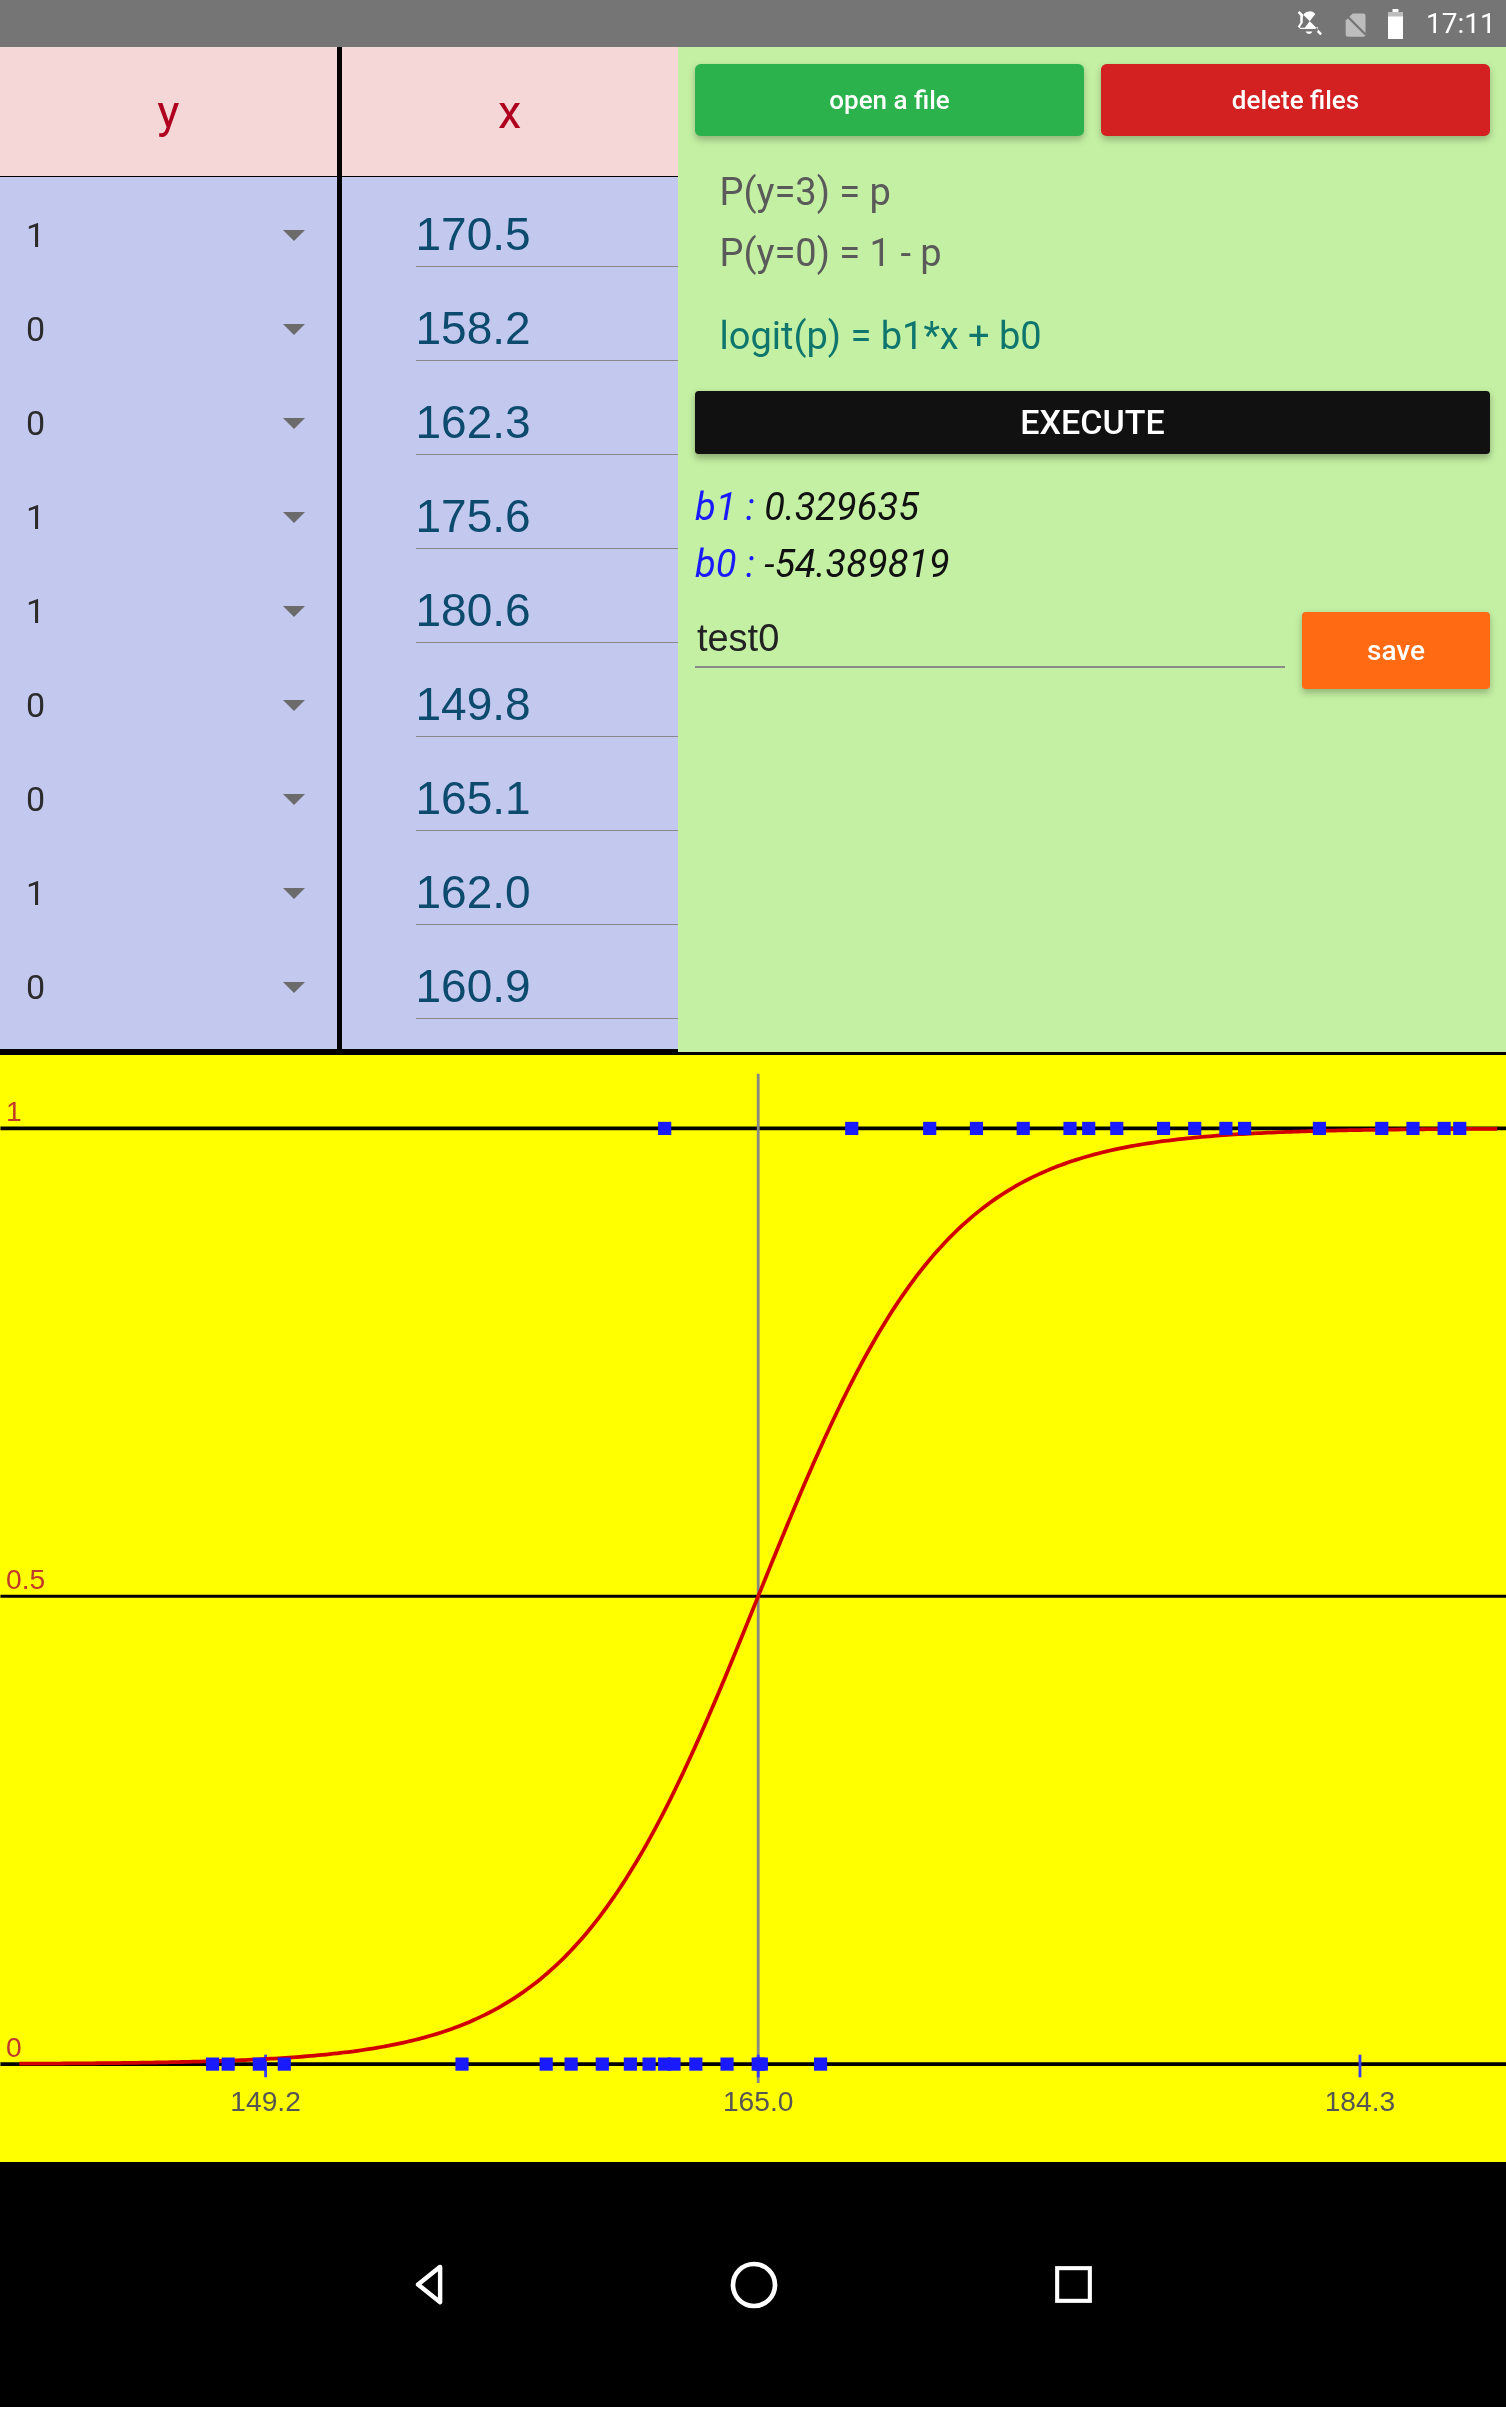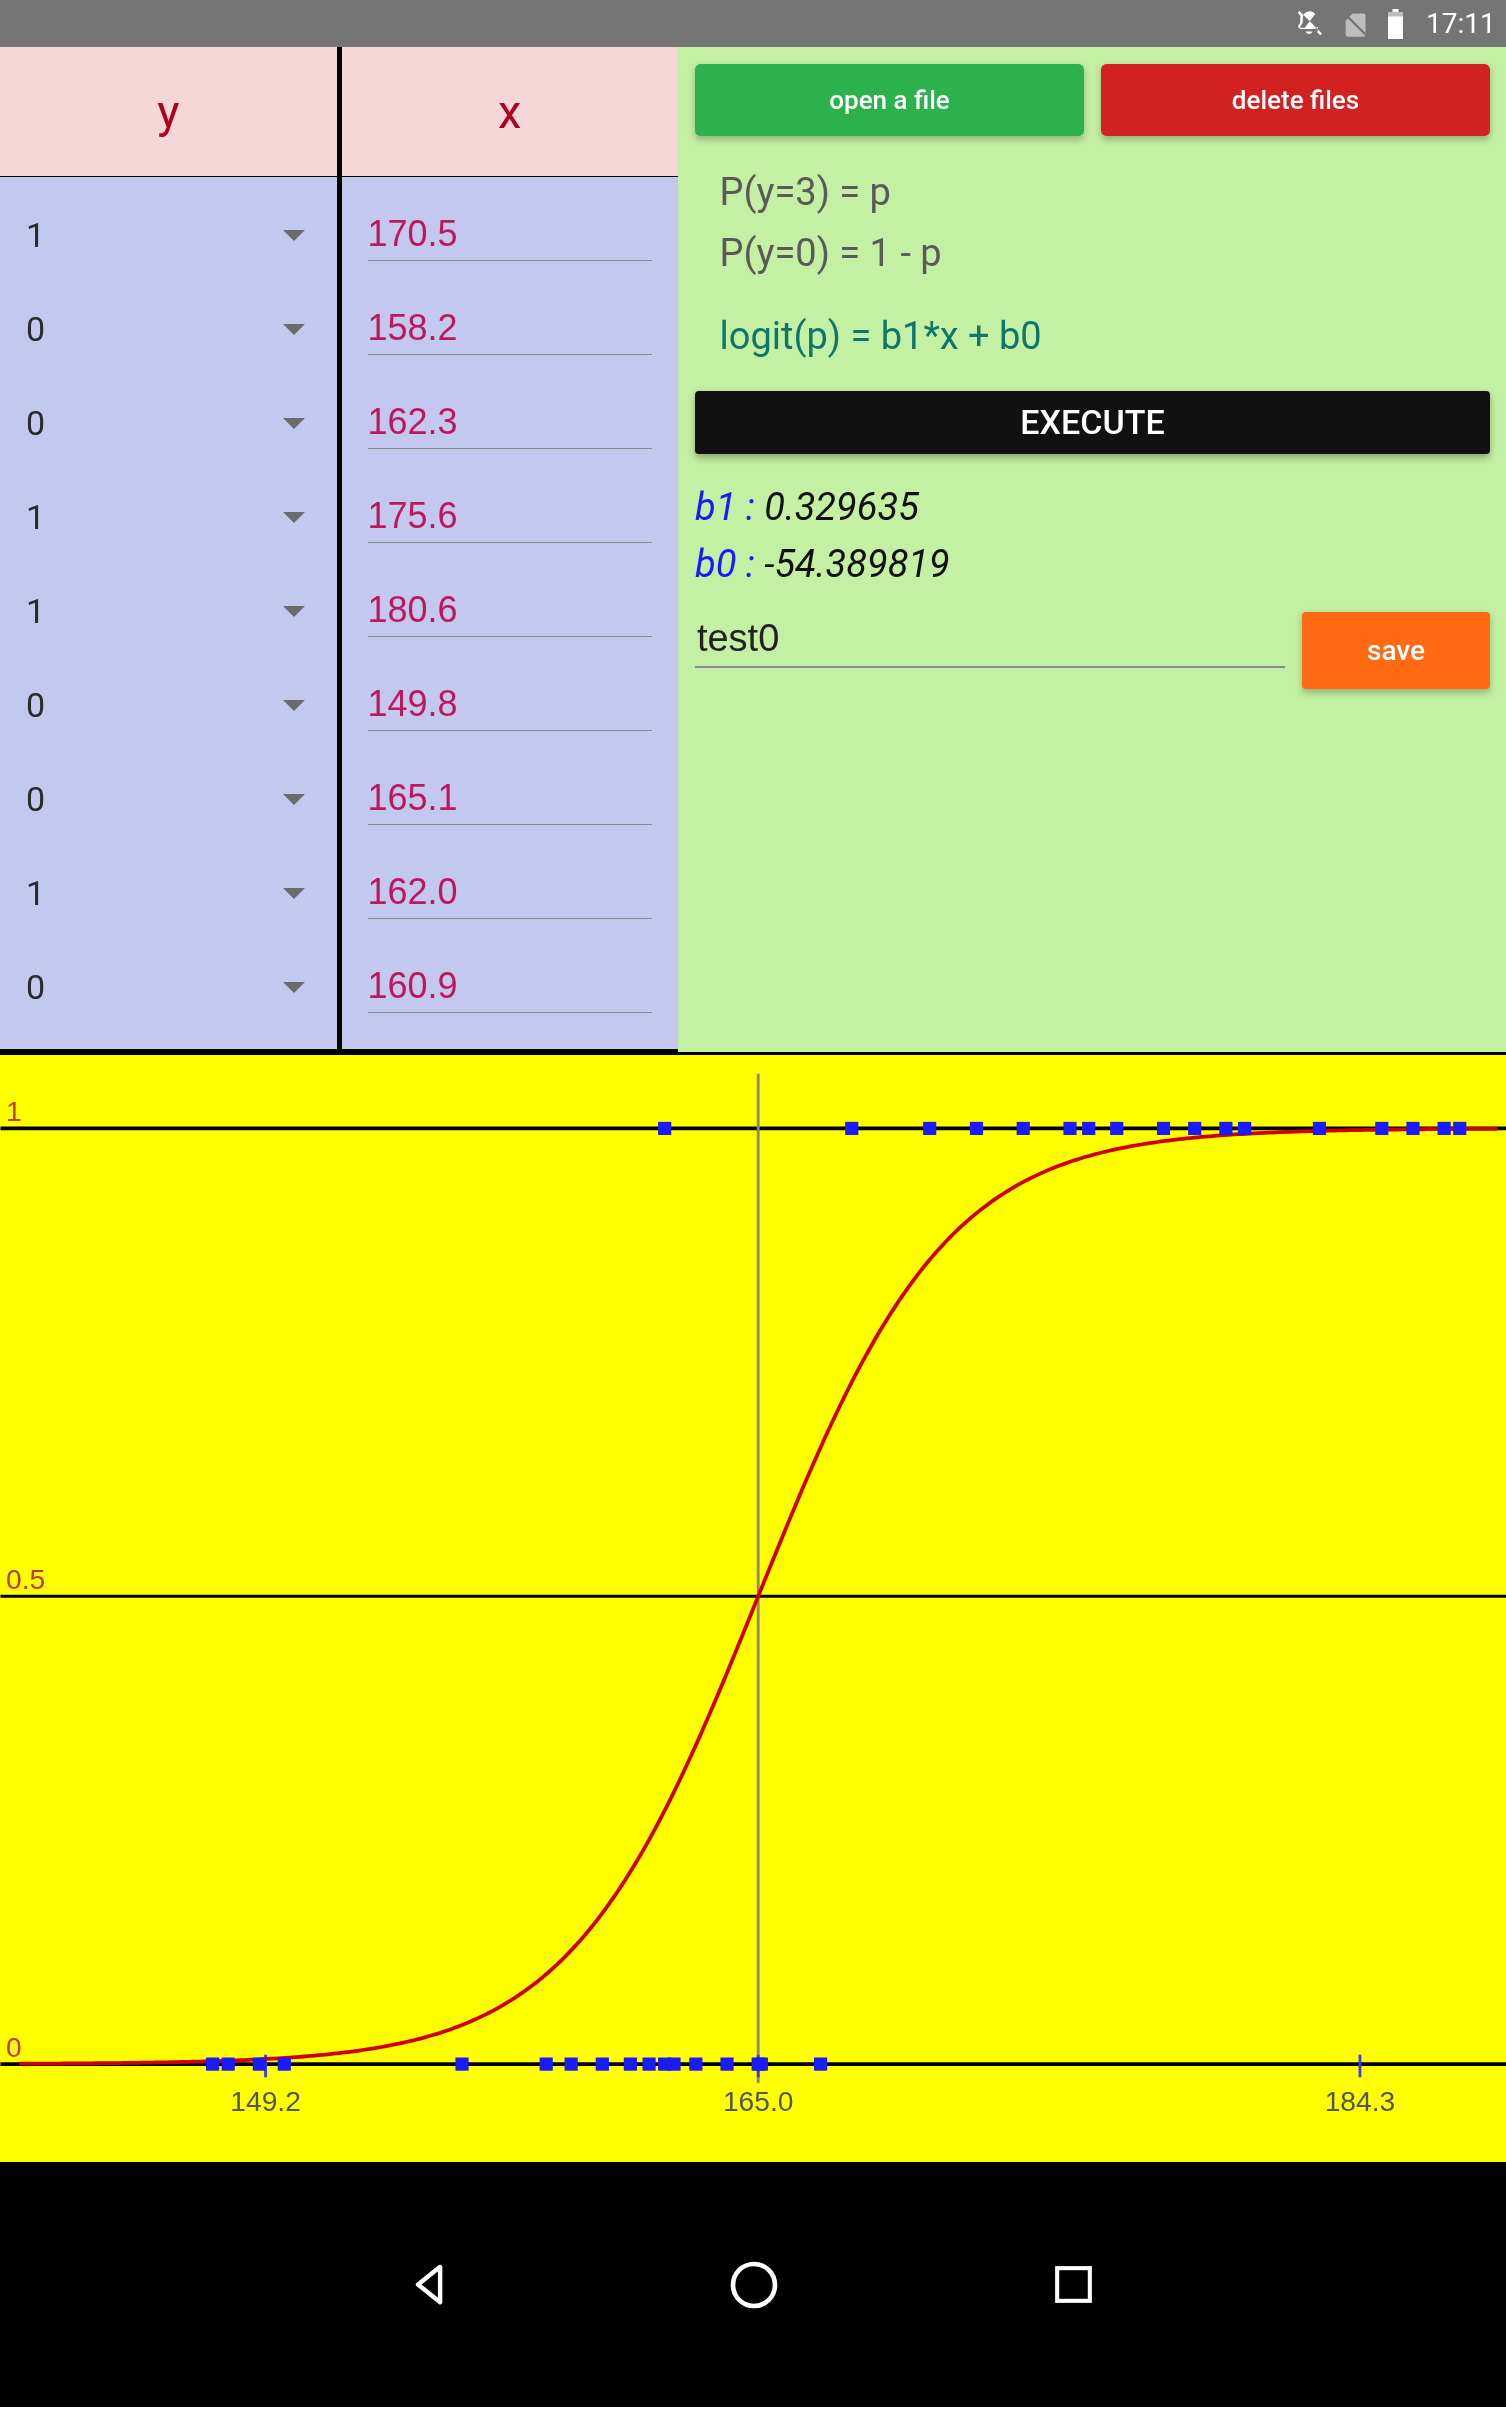--- a/index.html
+++ b/index.html
@@ -45,21 +45,21 @@
   .cell-y .caret {
     width:0;height:0;border-left:11.3px solid transparent;border-right:11.3px solid transparent;
     border-top:11.3px solid #6b6b6b; margin-right:5.6px;
   }
   .cell-x {
     height: 94px; padding: 0 26px; font-size:36px; color:#1a1a1a;
     display:flex; align-items:flex-start; flex-direction:column; justify-content:center;
   }
   .cell-x .inp {
     border:none; border-bottom:1.9px solid #888; background:transparent;
-    font-size:36px; color:#be185d; width:100%; padding:3.8px 0 5.6px 0;
+    font-size:46px; color:#0c4a6e; width:100%; padding:3.8px 0 5.6px 0;margin-left:48px;
   }
 
   
   .panel {
     flex:1; background:#c4f0a3; position:relative;
     padding: 17px 17px 0 17px;
   }
   .btnrow { display:flex; gap:17px; }
   .btn {
     flex:1; height:72px; display:flex; align-items:center; justify-content:center;

